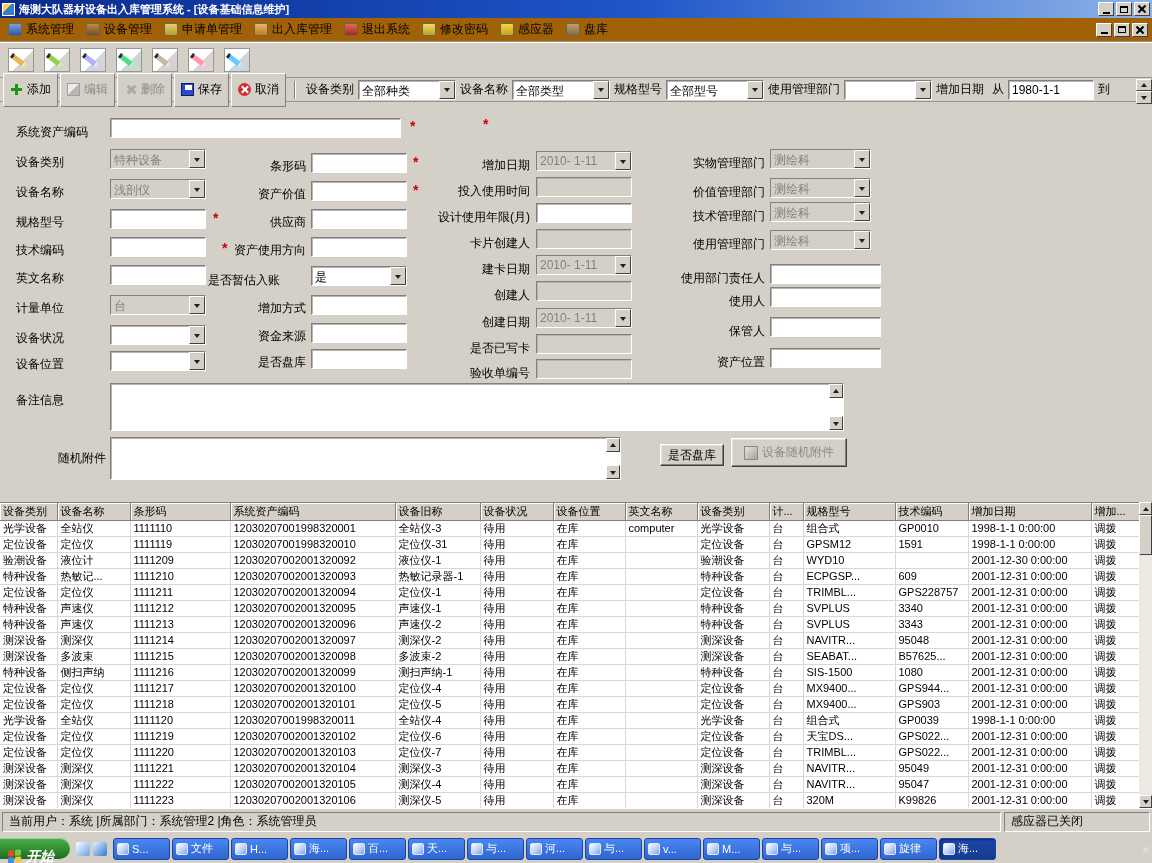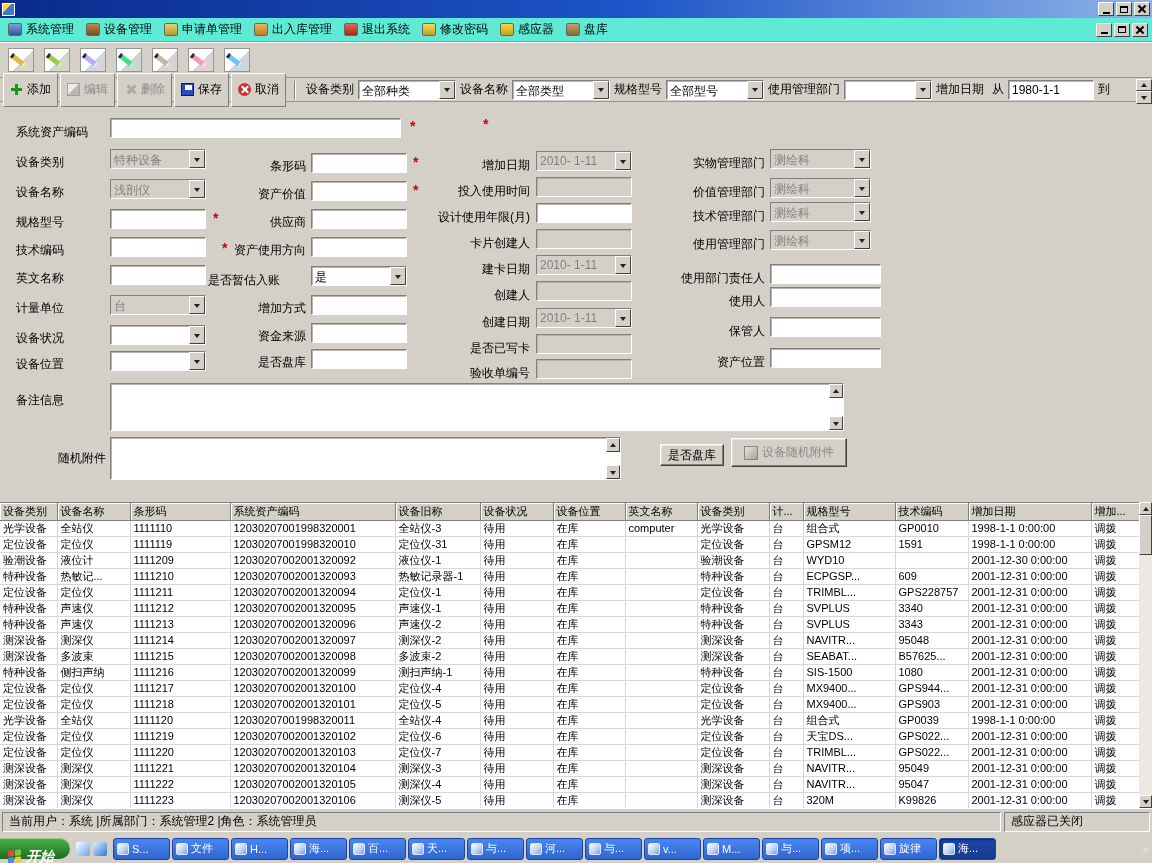--- a/index.html
+++ b/index.html
@@ -14,21 +14,21 @@
   .app-icon { width:13px; height:13px; background:linear-gradient(135deg,#ffd34a 40%,#3a7ad0 40%); border:1px solid #fff; margin-right:4px; }
   .title-text { font-size:11px; font-weight:bold; white-space:nowrap; }
   .winbtns { margin-left:auto; display:flex; gap:2px; }
   .wbtn { width:16px; height:14px; background:#d4d0c8; border:1px solid; border-color:#fff #404040 #404040 #fff; display:flex; align-items:center; justify-content:center; }
   .g-min { width:7px; height:2px; background:#000; margin-top:7px; }
   .g-rest { width:8px; height:7px; border:1px solid #000; border-top-width:2px; }
   .g-close { position:relative; width:8px; height:8px; }
   .g-close::before,.g-close::after { content:""; position:absolute; left:3px; top:-1px; width:2px; height:10px; background:#000; }
   .g-close::before { transform:rotate(45deg);} .g-close::after { transform:rotate(-45deg);}
 
-  .menubar { position:absolute; top:18px; left:0; width:1152px; height:24px; background:#5eead4; border-bottom:1px solid #9a968e; display:flex; align-items:center; padding:0 4px; }
+  .menubar { position:absolute; top:18px; left:0; width:1152px; height:24px; background:#a16207; border-bottom:1px solid #9a968e; display:flex; align-items:center; padding:0 4px; }
   #menu-items { display:flex; align-items:center; }
   .menu-item { display:flex; align-items:center; gap:4px; padding:2px 8px 2px 4px; cursor:default; }
   .mi { width:14px; height:13px; border:1px solid #6a665e; border-radius:2px; }
   .mi0{background:linear-gradient(180deg,#7da0d8,#31569e);} .mi1{background:linear-gradient(180deg,#c08a4a,#7a4e1e);}
   .mi2{background:linear-gradient(180deg,#e8d070,#b89a2e);} .mi3{background:linear-gradient(180deg,#e8b860,#c07c20);}
   .mi4{background:linear-gradient(180deg,#e06a5a,#a82818);} .mi5{background:linear-gradient(180deg,#f0dc60,#c0a020);}
   .mi6{background:linear-gradient(180deg,#f4d648,#caa018);} .mi7{background:linear-gradient(180deg,#c0a068,#8a6a38);}
   .mdibtns { margin-left:auto; display:flex; gap:2px; }
 
   .bigtoolbar { position:absolute; top:42px; left:0; width:1152px; height:36px; background:#d4d0c8; border-top:1px solid #fff; border-bottom:1px solid #9a968e; display:flex; align-items:center; padding-left:4px; gap:2px; }
@@ -114,20 +114,21 @@
   .tray .ti { width:13px; height:13px; border-radius:2px; }
   .tray .time { font-size:12px; margin-left:4px; }
 
   .ml, .abl, .ab-lab, .th-lab { pointer-events:none; }
 </style>
 </head>
 <body>
 
 <div class="titlebar">
   <span class="app-icon"></span>
+  <span class="title-text">海测大队器材设备出入库管理系统 - [设备基础信息维护]</span>
   <span class="winbtns">
     <span class="wbtn">
         <span class="g-min"></span>
       </span>
     <span class="wbtn">
         <span class="g-rest"></span>
       </span>
     <span class="wbtn">
         <span class="g-close"></span>
       </span>

